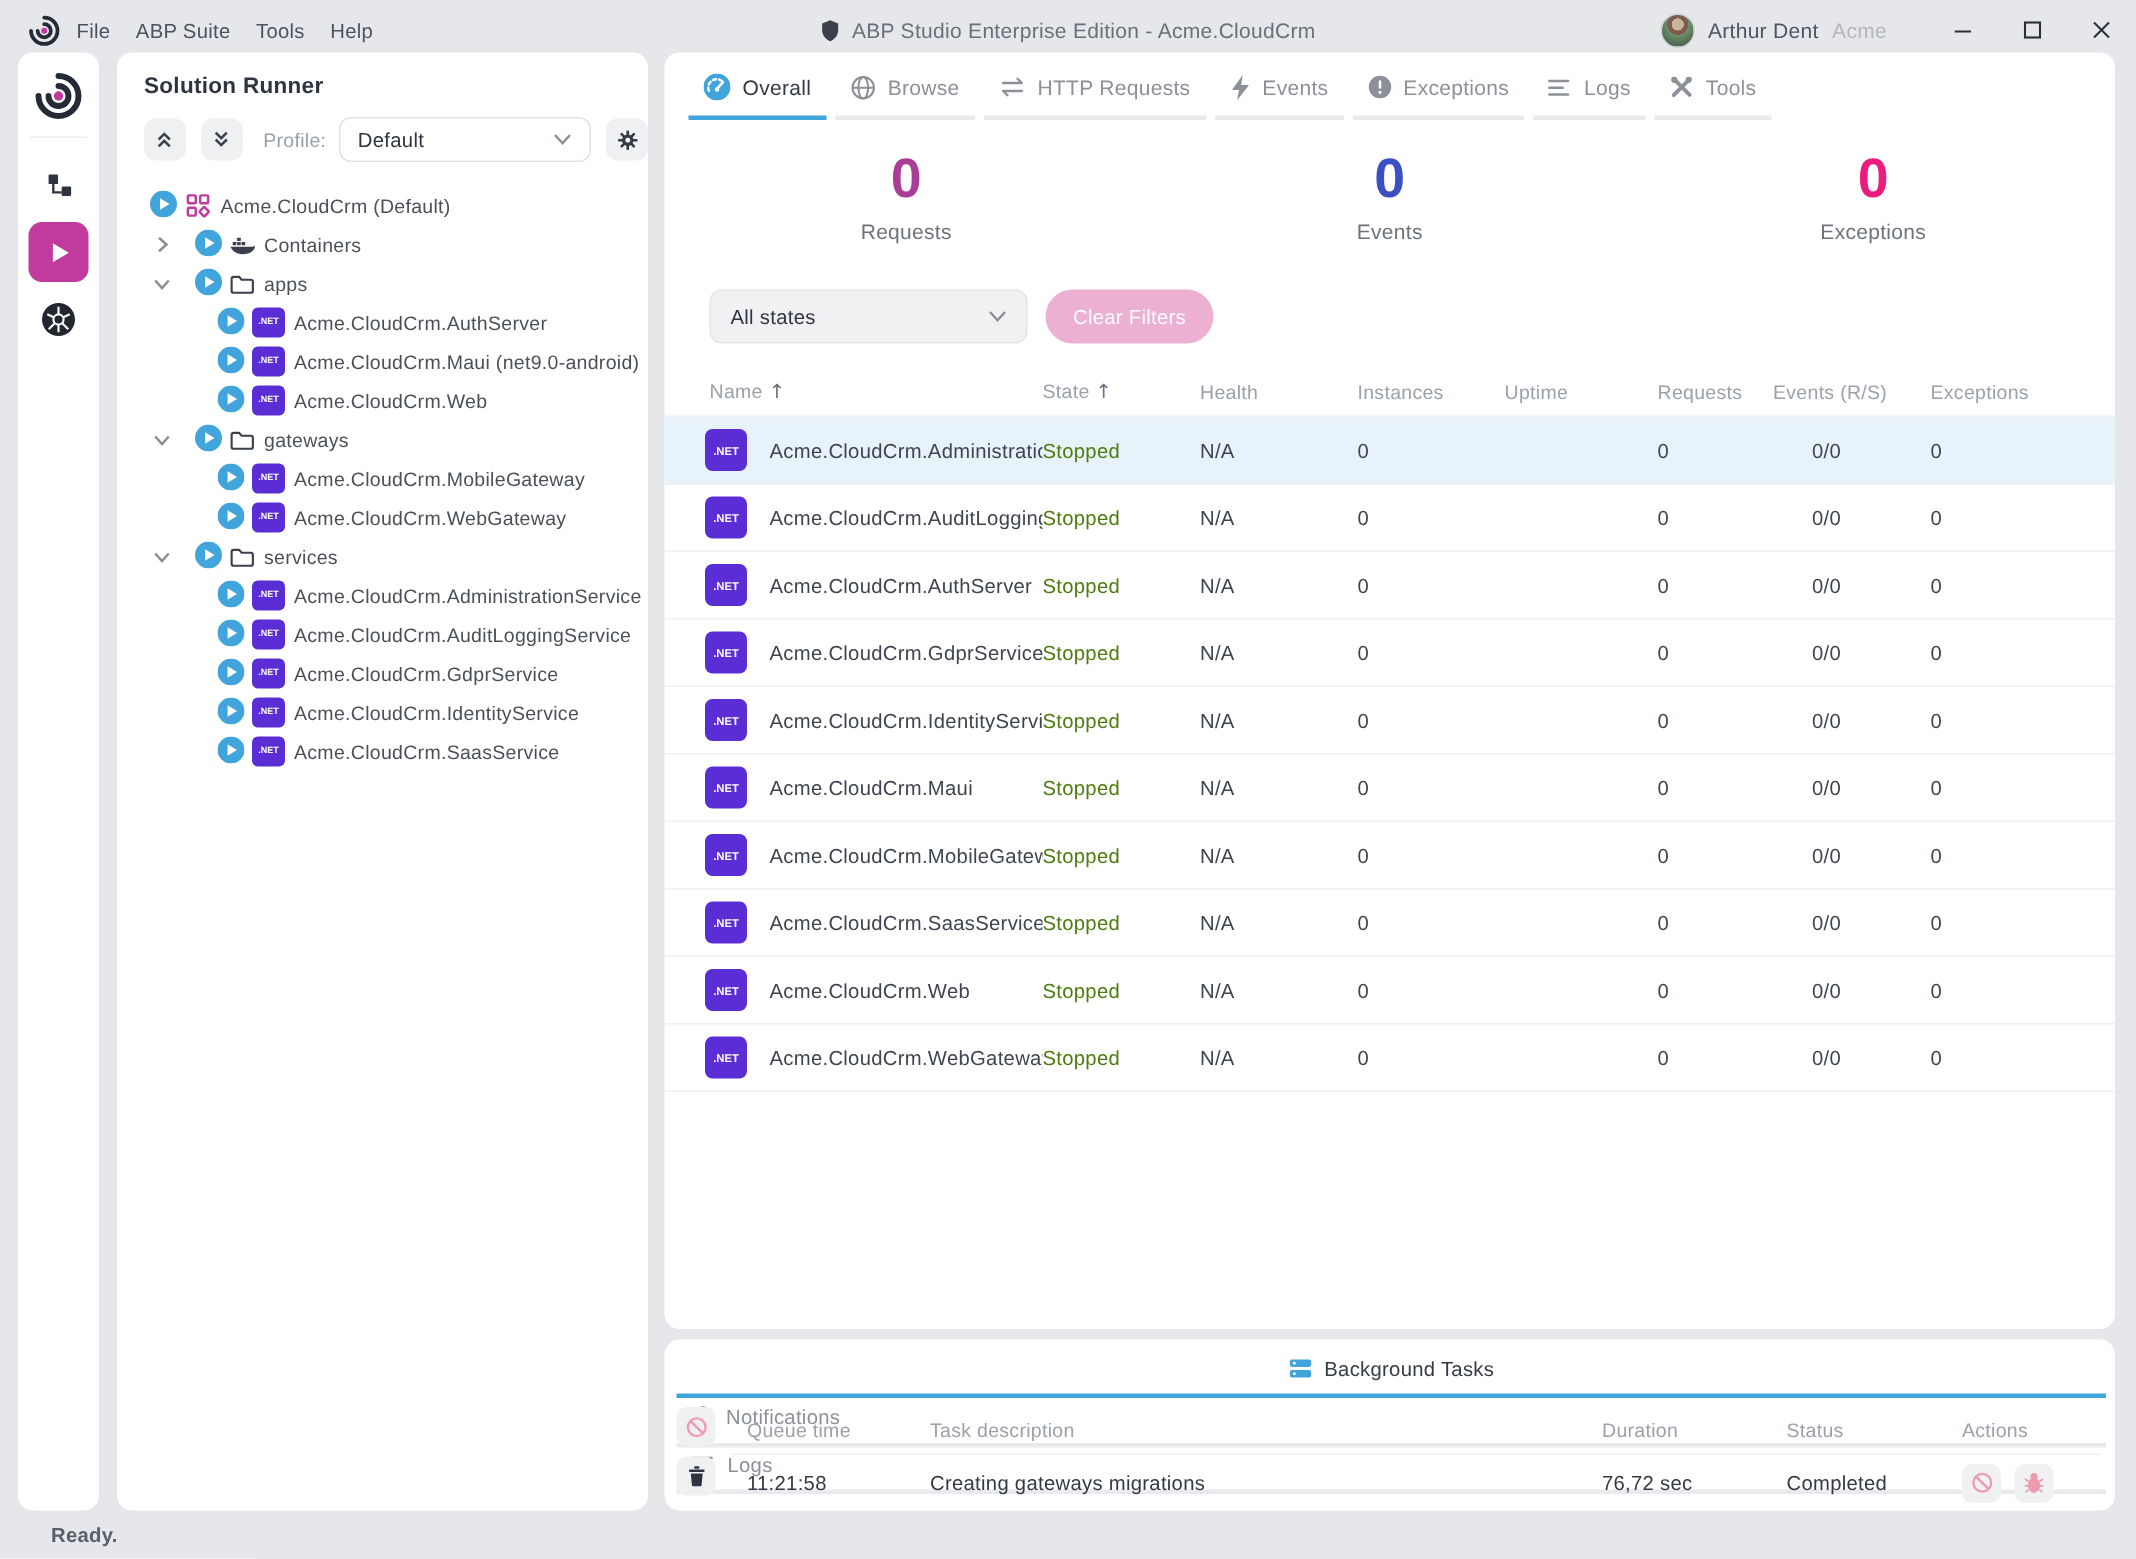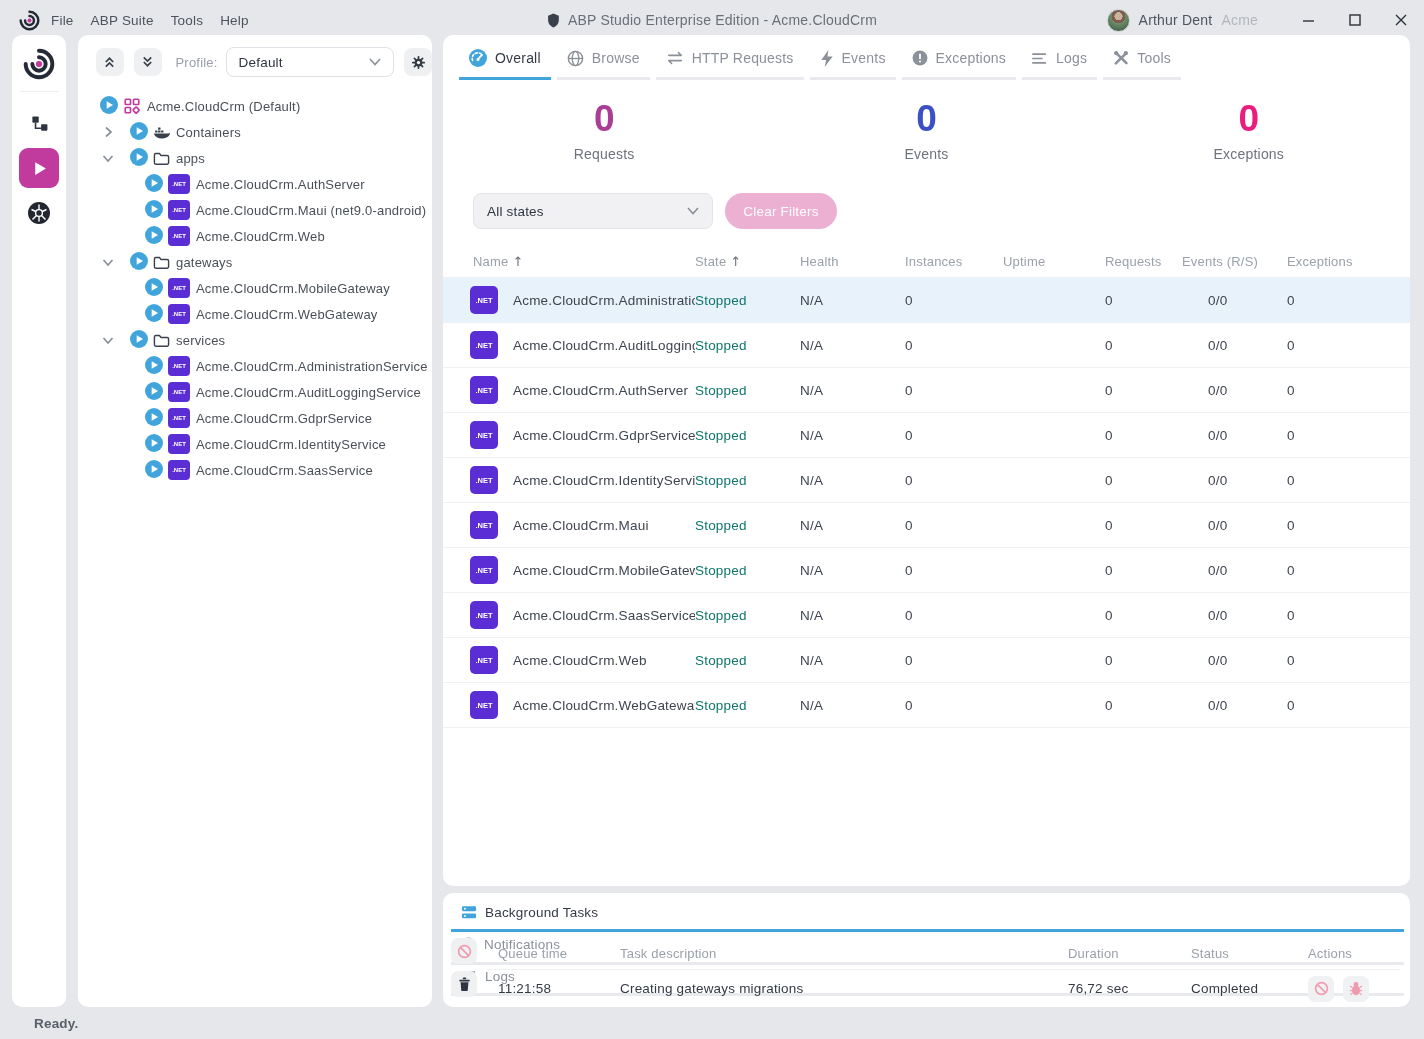--- a/index.html
+++ b/index.html
@@ -55,49 +55,49 @@
   .lvl0 { padding-left:22px; }
   .lvl1 { padding-left:22px; }
   .lvl2 { padding-left:67px; }
   .net-badge { width:22px; height:20px; background:#5b2dd5; color:#fff; border-radius:4px;
     font-size:6px; font-weight:bold; display:flex; align-items:center; justify-content:center; letter-spacing:0; margin-right:6px; }
 
   
   .tabs { display:flex; padding:10px 0 0 16px; }
   .tab { display:flex; align-items:center; gap:8px; padding:4px 10px 10px; margin-right:6px;
          border-bottom:3px solid #e8eaee; color:#8b9099; font-size:14px; cursor:pointer; }
-  .tab.active { color:#353b46; border-bottom-color:#41a5dc; }
+  .tab.active { color:#353b46; border-bottom-color:#41a5dc;justify-content:center; }
 
   
   .stats { display:flex; margin-top:18px; }
   .stat { flex:1; text-align:center; }
   .stat .num { font-size:37px; font-weight:bold; letter-spacing:0; }
   .stat .lbl { font-size:14px; color:#6d737c; margin-top:6px; }
 
   
   .filters { position:absolute; left:18px; right:18px; top:158px; display:flex; }
   .search { width:555px; height:36px; background:#f1f1f4; border:1px solid #e3e4e9; border-radius:8px;
             padding:0 13px; font-size:13.5px; color:#3f4550; font-family:inherit; outline:none; }
   .search::placeholder { color:#9aa0a9; }
-  .state-select { width:240px; height:36px; margin-left:12px; background:#f1f1f4; border:1px solid #e3e4e9; border-radius:8px;
+  .state-select { width:212px; height:36px; margin-left:12px; background:#f1f1f4; border:1px solid #e3e4e9; border-radius:8px;
      display:flex; align-items:center; justify-content:space-between; padding:0 13px; font-size:13.5px; color:#2f3540; }
   .clear-btn { width:112px; height:36px; margin-left:12px; background:#ecb0d2; color:#fdfdfe; border:none;
      border-radius:18px; font-size:13.5px; font-family:inherit; letter-spacing:.2px; }
 
   
   .app-table { position:absolute; left:0; right:0; top:210px; }
   .app-head { display:grid; grid-template-columns:222px 105px 105px 98px 102px 77px 105px 1fr;
       padding-left:30px; height:32px; align-items:center; color:#9aa1aa; font-size:13px; }
   .app-head .arrow { color:#6a7078; margin-left:4px; font-family:"DejaVu Sans",sans-serif; }
   .app-rows { border-top:1px solid #eef0f2; }
   .app-row { display:grid; grid-template-columns:43px 182px 105px 105px 98px 102px 77px 105px 1fr;
       padding-left:27px; height:45px; align-items:center; border-bottom:1px solid #eef0f2; font-size:13.5px; color:#3f4550; }
   .app-row.selected { background:#e8f2fa; }
   .app-row .name { white-space:nowrap; overflow:hidden; }
-  .app-row .state { color:#0f766e; }
+  .app-row .state { color:#4d7c0f; }
   .app-row .events { padding-left:26px; }
   .row-badge { width:28px; height:28px; background:#5b2dd5; color:#fff; border-radius:5px; font-size:7.5px;
       font-weight:bold; display:flex; align-items:center; justify-content:center; letter-spacing:0; }
 
   
   .bottom .tabs { padding:8px 0 0 8px;flex-direction:column; }
   .bottom .tab { font-size:13.5px; padding:4px 10px 9px; }
   .strip { position:absolute; left:8px; top:45px; display:flex; flex-direction:column; gap:7px; }
   .strip-btn { width:26px; height:26px; border-radius:7px; background:#eff0f2; display:flex; align-items:center; justify-content:center; }
   .task-table { position:absolute; left:45px; right:10px; top:44px; }
@@ -200,20 +200,21 @@
           <line x1="12" y1="12" x2="12" y2="20.5"></line>
         <line x1="12" y1="12" x2="5.5" y2="18.5"></line>
           <line x1="12" y1="12" x2="4.5" y2="8.5"></line>
       </g>
       <circle cx="12" cy="12" r="3.4" fill="#22262e" stroke="#ffffff" stroke-width="1.4"></circle>
     </svg>
   </span>
 </div>
 
 <div class="card runner">
+  <div class="runner-title">Solution Runner</div>
   <div class="runner-toolbar">
     <span class="sq-btn">
       <svg width="13" height="14" viewBox="0 0 14 14" fill="none" stroke="#3a414d" stroke-width="1.8">
         <polyline points="3,7 7,3 11,7"></polyline>
           <polyline points="3,12 7,8 11,12"></polyline>
       </svg>
     </span>
     <span class="sq-btn">
       <svg width="13" height="14" viewBox="0 0 14 14" fill="none" stroke="#3a414d" stroke-width="1.8">
         <polyline points="3,2 7,6 11,2"></polyline>

